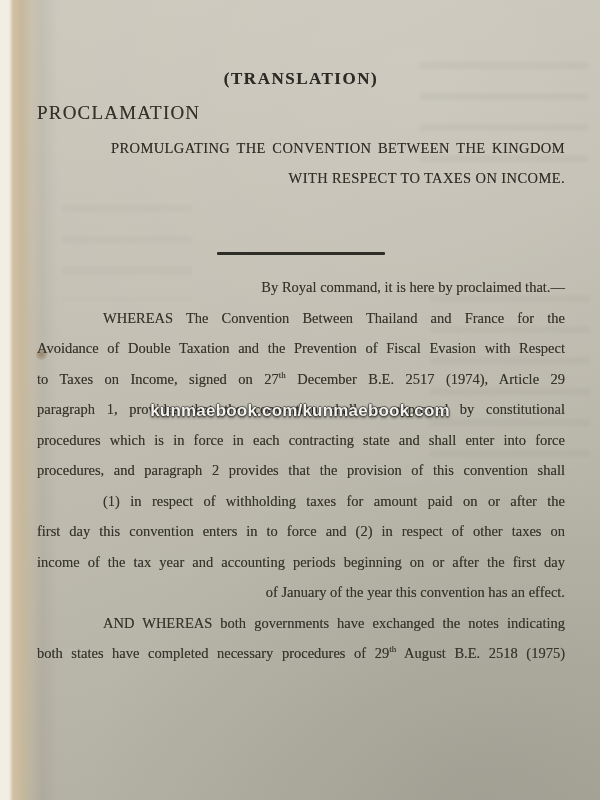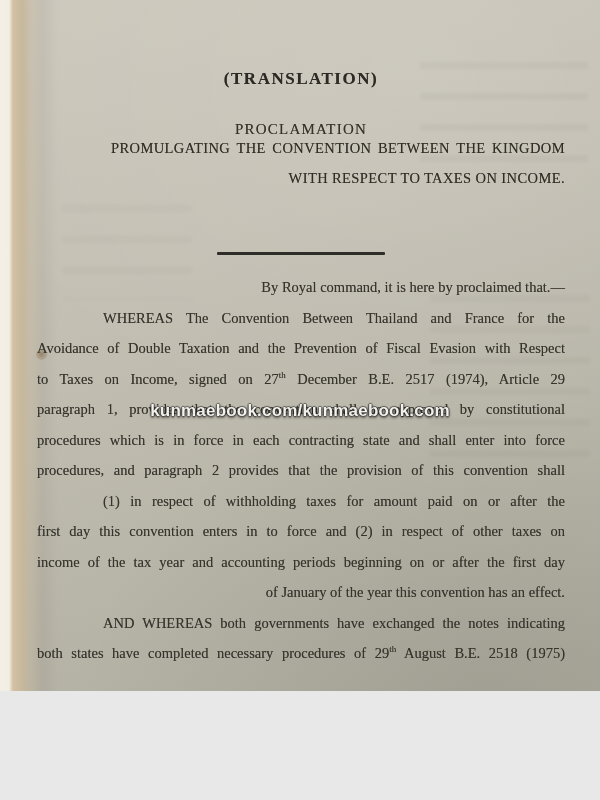--- a/index.html
+++ b/index.html
@@ -1,17 +1,17 @@
 <!DOCTYPE html>
 <html><head>
 <meta charset="utf-8">
 <style>
   html,body { margin:0; padding:0; background:#e8e8e8; }
   .photo {
-    position:relative; width:600px; height:691px; overflow:hidden;
+    position:relative; width:600px; height:800px; overflow:hidden;
     background:
       radial-gradient(140% 90% at 70% 10%, rgba(255,255,255,0.10), rgba(0,0,0,0) 60%),
       radial-gradient(120% 80% at 80% 100%, rgba(40,40,30,0.10), rgba(0,0,0,0) 55%),
       linear-gradient(160deg, #ccc8bc 0%, #c4c0b4 35%, #b9b6aa 65%, #aeab9f 100%);
     font-family:"Liberation Serif", serif;
   }
   
   .left-edge {
     position:absolute; inset:0; pointer-events:none;
     background: linear-gradient(to right,
@@ -29,22 +29,22 @@
   .bleed { position:absolute; pointer-events:none; opacity:0.10; filter:blur(1.6px);
     background: repeating-linear-gradient(to bottom, rgba(70,68,58,0.55) 0 7px, rgba(0,0,0,0) 7px 31px); }
   .bleed.b1 { left:420px; top:62px;  width:168px; height:120px; opacity:0.08; }
   .bleed.b2 { left:430px; top:295px; width:160px; height:185px; opacity:0.07; }
   .bleed.b3 { left:62px;  top:205px; width:130px; height:95px;  opacity:0.06; }
 
   .content { position:absolute; left:37px; width:528px; top:0; color:#36342c;
     text-shadow: 0 0 0.5px rgba(54,52,44,0.55); }
   .h-translation { position:absolute; top:69px; width:100%; text-align:center;
     font-size:17px; font-weight:bold; letter-spacing:1.5px; color:#2c2a24; }
-  .h-proclamation { position:absolute; top:102px; width:100%; text-align:center;
-    font-size:15px; letter-spacing:1.2px; color:#34322a;margin-top:19px; }
+  .h-proclamation { position:absolute; top:102px; width:100%; text-align:left;
+    font-size:19px; letter-spacing:1.2px; color:#34322a; }
 
   .title-para { position:absolute; top:133px; width:100%; font-size:14.5px;
     letter-spacing:0.4px; color:#302e27; }
   .title-para .line { line-height:30px; }
 
   .rule { position:absolute; top:252px; left:50%; width:168px; margin-left:-84px;
     height:3px; background:#2e2d28; border-radius:1px; }
 
   .body-text { position:absolute; top:272px; width:100%; font-size:14.5px; }
   .body-text .line { line-height:30.5px; }

